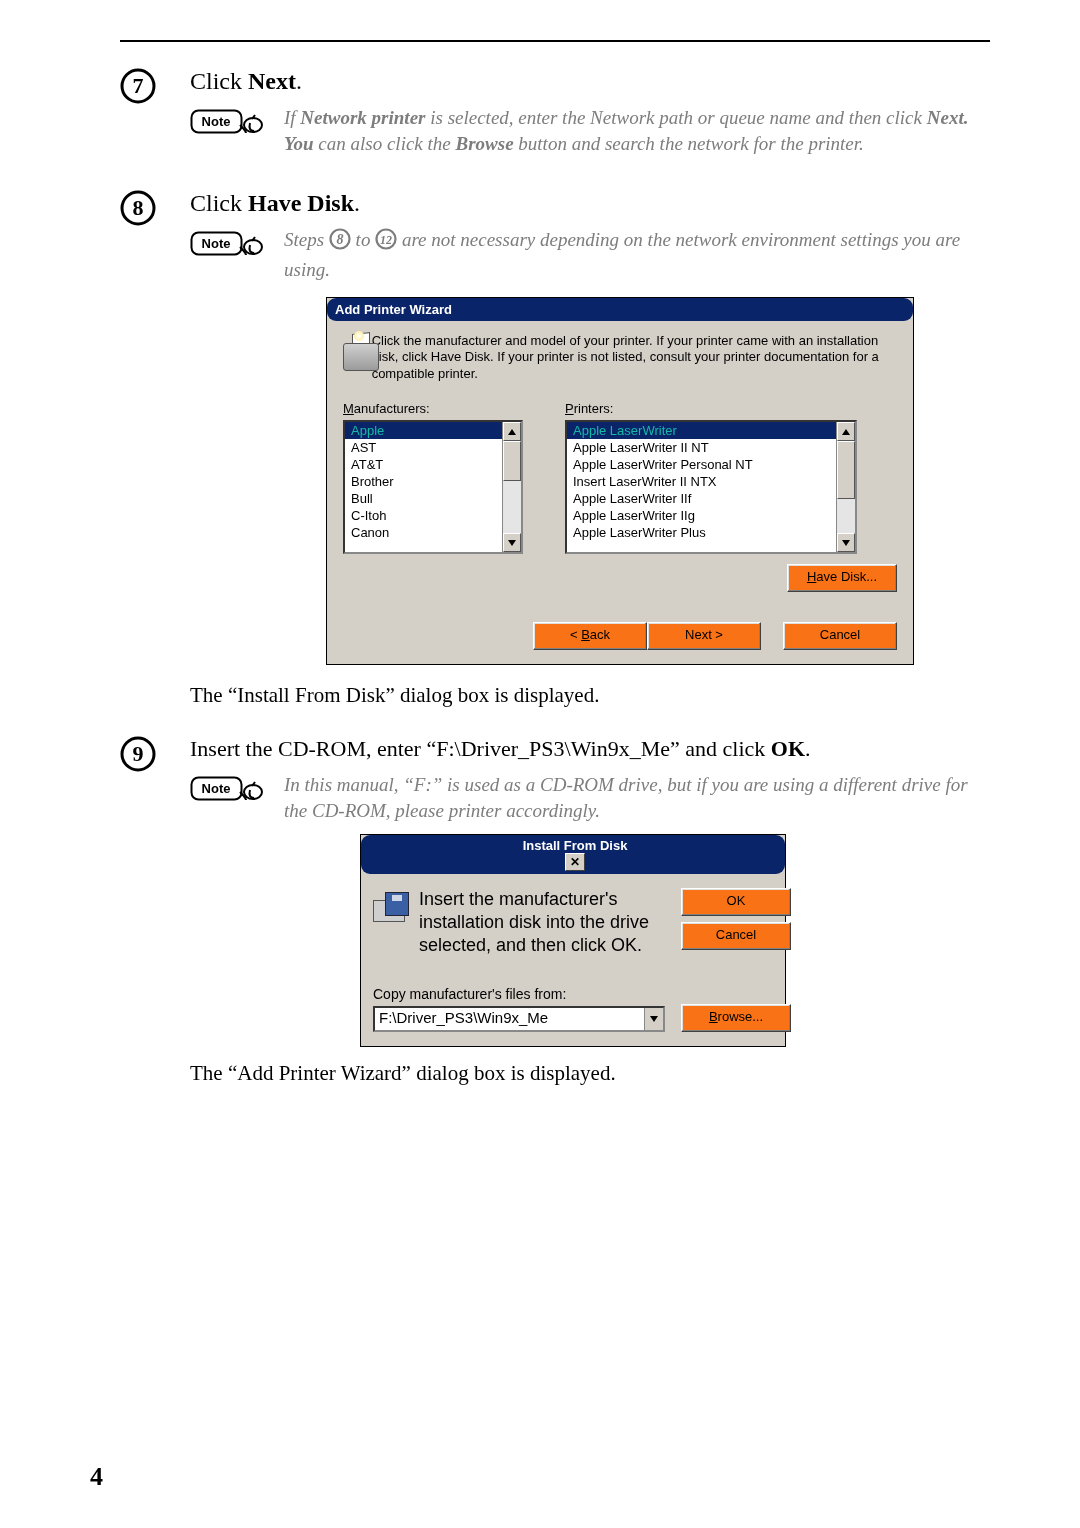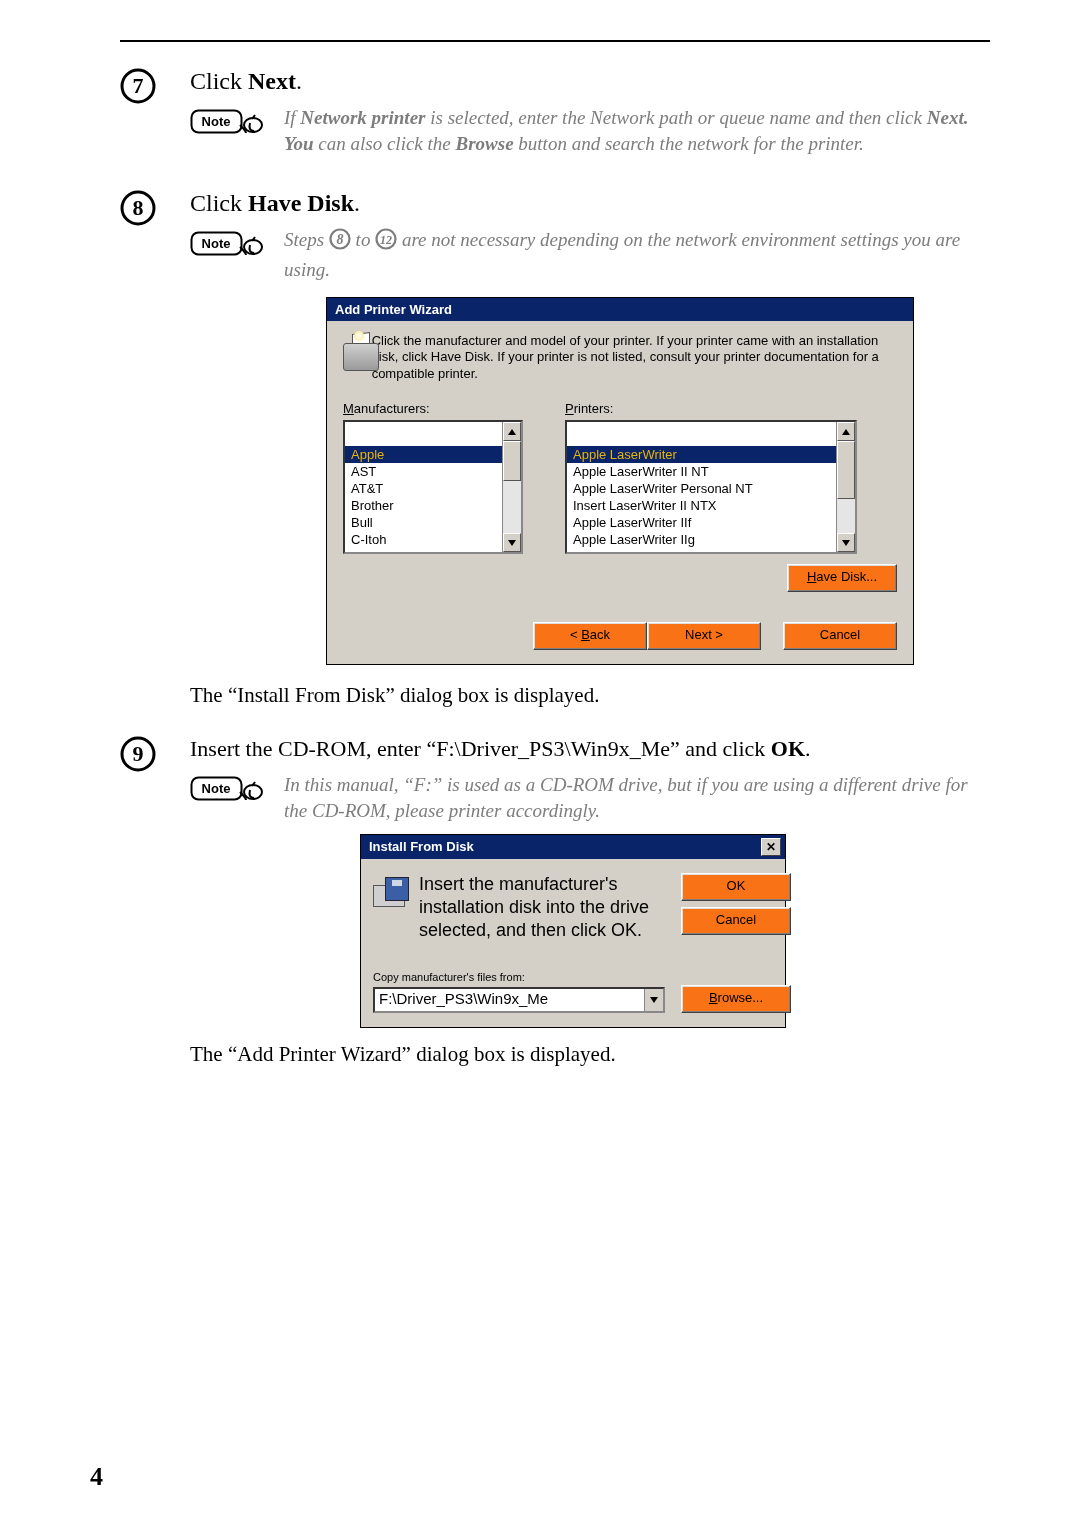--- a/index.html
+++ b/index.html
@@ -78,20 +78,21 @@
     background: #d4d0c8;
     font-family: Tahoma, Arial, sans-serif;
     font-size: 13px;
   }
   .titlebar {
     background: linear-gradient(#0a246a,#0a246a);
     color: #fff;
     font-weight: bold;
     padding: 4px 8px;
     font-size: 13px;
+    border-radius: 9px;
   }
   .wiz-body { padding: 12px 16px 14px 16px; }
   .wiz-top { display: flex; }
   .wiz-icon {
     width: 40px; height: 40px;
     margin-right: 10px;
     position: relative;
   }
   .printer-icon {
     width: 34px; height: 26px;
@@ -113,21 +114,21 @@
   .col-label { font-size: 13px; margin-bottom: 4px; }
   .ul1 { text-decoration: underline; }
   .listbox {
     background: #fff; border: 2px inset #888;
     display: flex;
   }
   .listbox.manu { width: 176px; height: 130px; }
   .listbox.prn  { width: 288px; height: 130px; }
   .listitems { flex: 1 1 auto; overflow: hidden; }
   .li { padding: 1px 6px; white-space: nowrap; font-size: 13px; }
-  .li.selected { background: #0a246a; color: #eab308; margin-top: 24px; }
+  .li.selected { background: #0a246a; color: #14b8a6; }
   .li.cut { color: #000; }
   .scrollbar {
     width: 18px; background: #d4d0c8; display: flex; flex-direction: column;
     border-left: 1px solid #888;
   }
   .sbtn {
     height: 17px; background: #d4d0c8;
     border: 1px solid #fff; border-right-color:#555; border-bottom-color:#555;
     display:flex;align-items:center;justify-content:center;
   }
@@ -149,21 +150,21 @@
   .wiz-btnrow .pair .winbtn:first-child { margin-right:0; }
 
   
   .ifd {
     width: 424px;
     border: 1px solid #000;
     background:#d4d0c8;
     font-family: Tahoma, Arial, sans-serif;
     font-size:13px;
   }
-  .ifd .titlebar { display:flex; justify-content:space-between; align-items:center; padding:3px 4px 3px 8px;}
+  .ifd .titlebar { display:flex; justify-content:space-between; align-items:center; padding:3px 4px 3px 8px;flex-direction:column;}
   .closebox {
     width:18px;height:16px;background:#d4d0c8;
     border:1px solid #fff;border-right-color:#404040;border-bottom-color:#404040;
     display:flex;align-items:center;justify-content:center;font-weight:bold;font-size:12px;color:#000;
   }
   .ifd-body { padding: 14px 12px 14px 12px; display:flex; }
   .ifd-left { flex:1 1 auto; }
   .ifd-right { flex:0 0 auto; width:92px; display:flex; flex-direction:column; gap:6px; }
   .ifd-toprow { display:flex; align-items:flex-start; gap:10px; }
   .disk-icon { width:36px;height:36px; position:relative; flex:0 0 auto;}
@@ -389,21 +390,21 @@
           <div class="ifd-body">
             <div class="ifd-left">
               <div class="ifd-toprow">
                 <div class="disk-icon">
                   <div class="disk-base"></div>
                   <div class="disk-floppy"></div>
                 </div>
                 <div class="ifd-text">Insert the manufacturer's installation disk into the drive selected, and then click OK.</div>
               </div>
               <div class="ifd-mid">
-                <div style="font-size:11px;margin-bottom:4px">Copy manufacturer's files from:</div>
+                <div style="font-size:14px;margin-bottom:4px">Copy manufacturer's files from:</div>
                 <div class="dropdown">
                   <div class="dd-text">F:\Driver_PS3\Win9x_Me</div>
                   <div class="dd-btn">
                       <svg width="8" height="6">
                         <polygon points="0,0 8,0 4,6" fill="#000"></polygon>
                       </svg>
                     </div>
                 </div>
               </div>
             </div>

